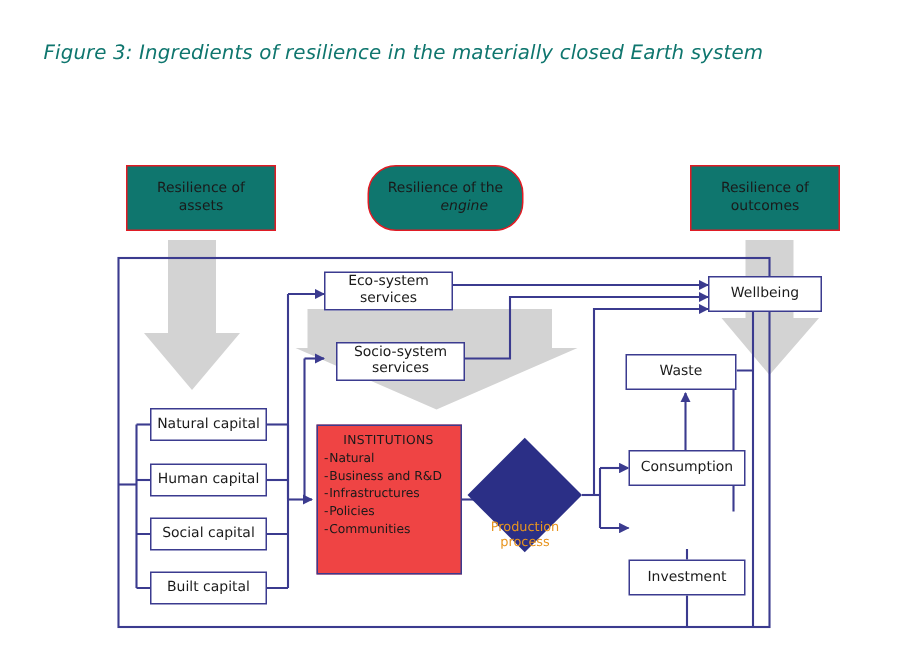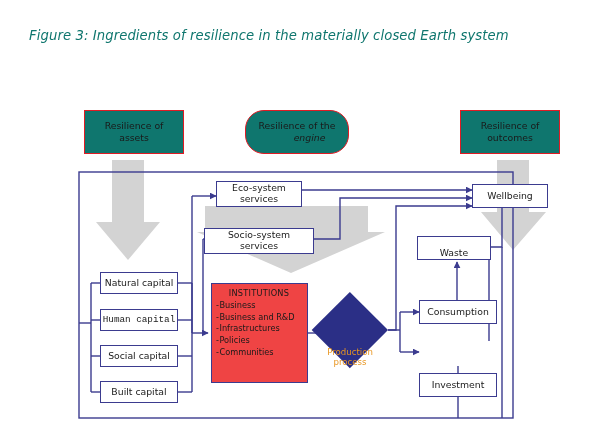--- a/index.html
+++ b/index.html
@@ -142,68 +142,68 @@
   <div class="redbox" style="left:460px;top:110px;width:100px;height:44px;">
     <span>
       <span>Resilience of</span><br>
       <span>outcomes</span>
     </span>
   </div>
 
   <div class="nodebox" style="left:100px;top:272px;width:78px;height:22px;">
     <span>Natural capital</span>
   </div>
-  <div class="nodebox" style="left:100px;top:309px;width:78px;height:22px;font-family:Liberation Mono, monospace;">
+  <div class="nodebox" style="left:100px;top:309px;width:78px;height:22px;">
     <span>Human capital</span>
   </div>
   <div class="nodebox" style="left:100px;top:345px;width:78px;height:22px;">
     <span>Social capital</span>
   </div>
   <div class="nodebox" style="left:100px;top:381px;width:78px;height:22px;">
     <span>Built capital</span>
   </div>
 
   <div class="nodebox" style="left:216px;top:181px;width:86px;height:26px;">
     <span>
       <span>Eco-system</span><br>
       <span>services</span>
     </span>
   </div>
-  <div class="nodebox" style="left:204px;top:228px;width:110px;height:26px;">
+  <div class="nodebox" style="left:224px;top:228px;width:86px;height:26px;">
     <span>
       <span>Socio-system</span><br>
       <span>services</span>
     </span>
   </div>
 
   <div id="institutions">
     <div class="inst-head">INSTITUTIONS</div>
     <ul>
-      <li>Business</li>
+      <li>Natural</li>
       <li>Business and R&amp;D</li>
       <li>Infrastructures</li>
       <li>Policies</li>
       <li>Communities</li>
     </ul>
   </div>
 
   <div id="diamond-wrap">
     <div id="diamond-shape"></div>
     <div id="diamond-label">
       <span>
         <span>Production</span><br>
         <span>process</span>
       </span>
     </div>
   </div>
 
   <div class="nodebox" style="left:472px;top:184px;width:76px;height:24px;">
     <span>Wellbeing</span>
   </div>
-  <div class="nodebox" style="left:417px;top:236px;width:74px;height:24px;align-items:flex-end;">
+  <div class="nodebox" style="left:417px;top:236px;width:74px;height:24px;">
     <span>Waste</span>
   </div>
   <div class="nodebox" style="left:419px;top:300px;width:78px;height:24px;">
     <span>Consumption</span>
   </div>
   <div class="nodebox" style="left:419px;top:341px;width:78px;height:24px;margin-top:32px;">
     <span>Investment</span>
   </div>
 
 </div>

